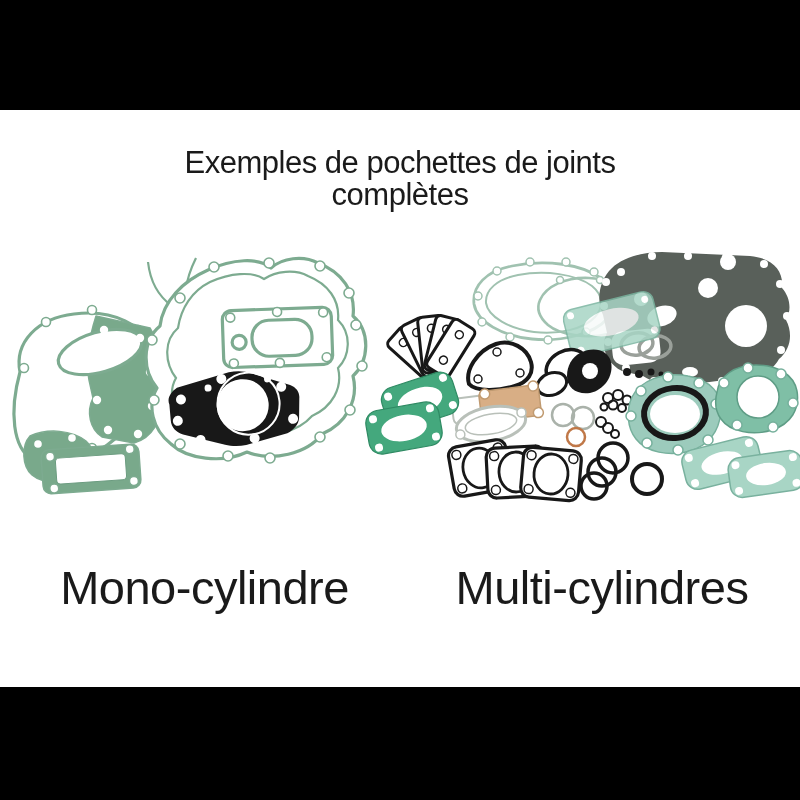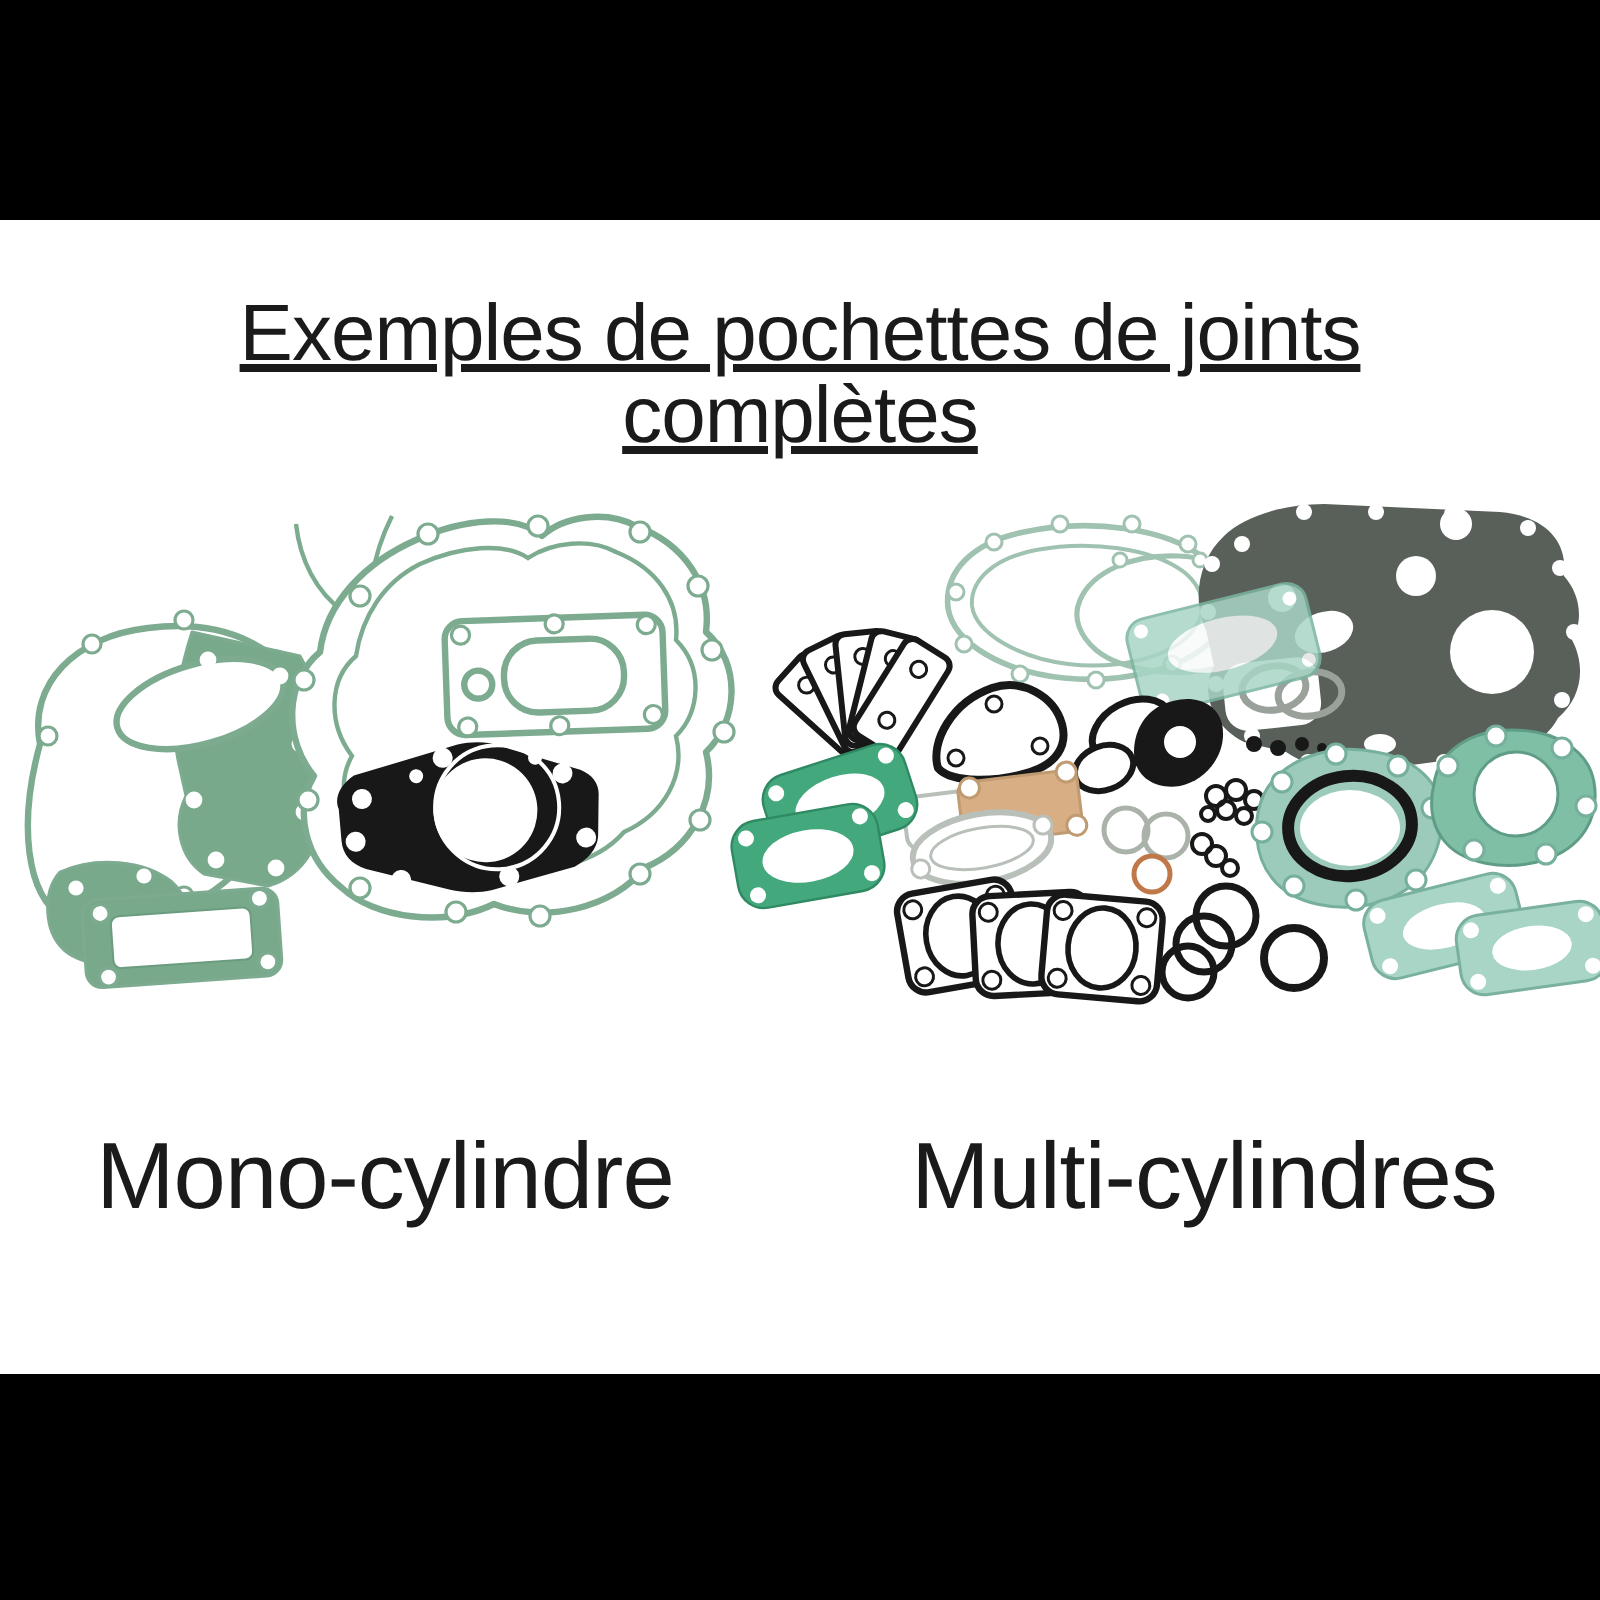--- a/index.html
+++ b/index.html
@@ -1,25 +1,25 @@
 <!DOCTYPE html>
 <html style="--letterbox: #000000; --background: #ffffff; --text: #1a1a1a; --sage: #7dab90; --sageFill: #79a98b; --paleSage: #a0c2b0; --teal: #9ccbbc; --tealDeep: #7fbfa6; --tealPale: #a8d5c5; --brightGreen: #44a87d; --darkGray: #59605a; --black: #181818; --tan: #d8ae85; --orange: #c07848; --lightGray: #b9c0b9; --grayRing: #9aa09a;"><head>
 <meta charset="utf-8">
 <style>
   html,body{margin:0;padding:0;width:800px;height:800px;background:#fff;overflow:hidden;
     font-family:"Liberation Sans",sans-serif;position:relative;}
   .bar{position:absolute;left:0;width:800px;background:var(--letterbox,#000);}
   #bar-top{top:0;height:110px;}
   #bar-bottom{top:687px;height:113px;}
   .title{position:absolute;top:147px;left:0;width:800px;margin:0;text-align:center;
-    font-size:40px;font-weight:400;line-height:1.02;letter-spacing:-0.5px;
-    color:var(--text,#1a1a1a);white-space:pre-line;text-decoration:underline;}
+    font-size:31px;font-weight:400;line-height:1.02;letter-spacing:-0.5px;
+    color:var(--text,#1a1a1a);white-space:pre-line;}
   .caption{position:absolute;top:564px;font-size:47px;font-weight:400;line-height:1;
     letter-spacing:-0.5px;color:var(--text,#1a1a1a);text-align:center;}
-  #caption-mono{left:0;width:385px;}
+  #caption-mono{left:12px;width:385px;}
   #caption-multi{left:412px;width:380px;}
   #scene{position:absolute;top:0;left:0;}
   
   .sg{stroke:var(--sage);fill:#fff;stroke-width:3.2;stroke-linejoin:round;}
   .sgl{stroke:var(--sage);fill:none;stroke-width:2.2;}
   .sgf{fill:var(--sageFill);stroke:var(--sage);stroke-width:1.5;stroke-linejoin:round;}
   .hole{fill:#fff;stroke:var(--sage);stroke-width:1.6;}
   .ps{stroke:var(--paleSage);fill:#fff;stroke-width:2.8;stroke-linejoin:round;}
   .psn{stroke:var(--paleSage);fill:none;}
   .phole{fill:#fff;stroke:var(--paleSage);stroke-width:1.5;}

